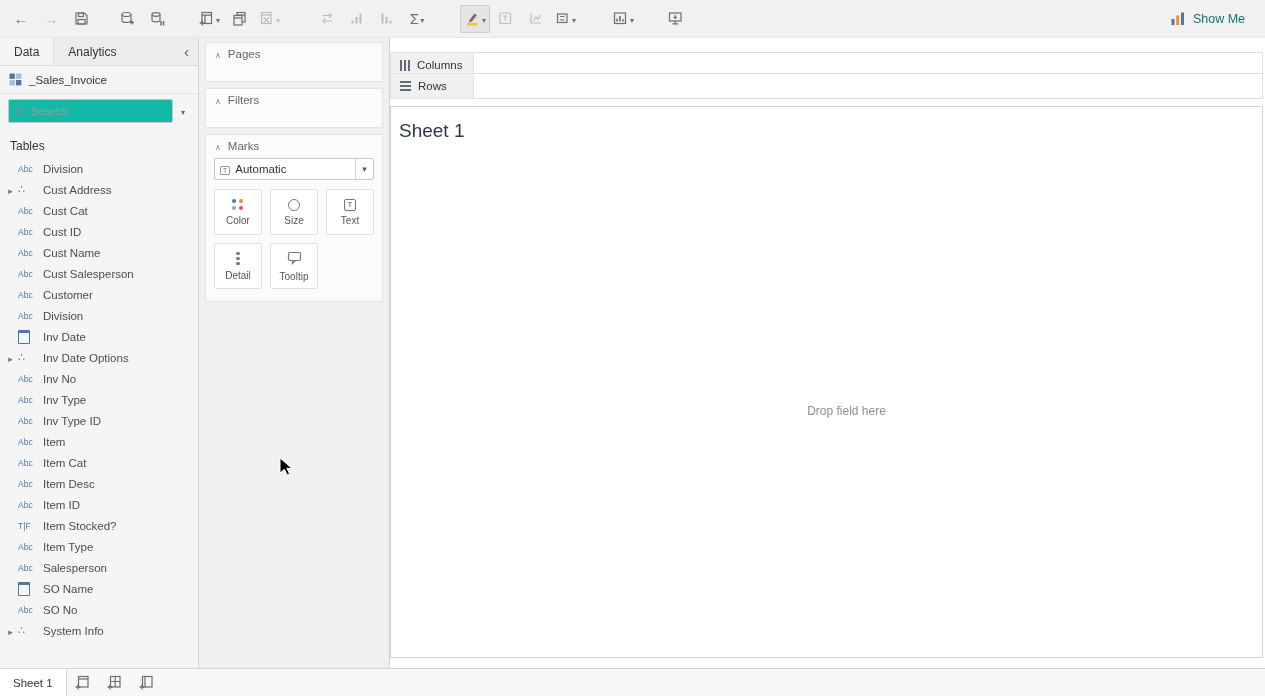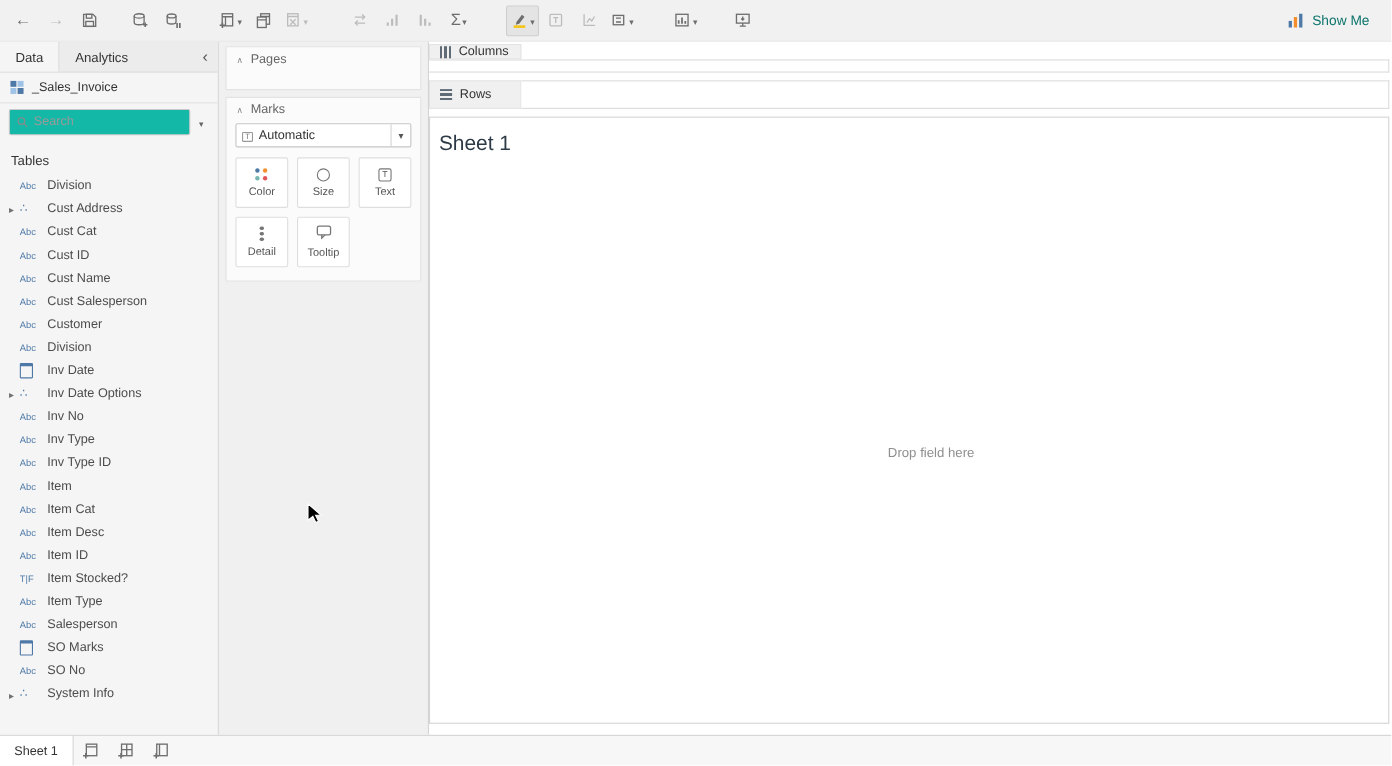--- a/index.html
+++ b/index.html
@@ -64,21 +64,21 @@
   .ic-size { width:12px; height:12px; border:1.3px solid #777; border-radius:50%; }
   .ic-text { width:12px; height:12px; border:1px solid #777; border-radius:2px; display:flex; align-items:center; justify-content:center; }
   .ic-text::before { content:"T"; font-size:8px; color:#555; }
   .ic-detail { width:4px; height:14px; position:relative; }
   .ic-detail::before { content:""; position:absolute; top:0; left:0; width:3.5px; height:3.5px; border-radius:50%; background:#777; box-shadow:0 5px 0 #777, 0 10px 0 #777; }
   .ic-tooltip svg { stroke:#777; fill:none; stroke-width:1.2; }
 
   
   .canvas { position:absolute; top:38px; left:390px; right:0; bottom:28px; background:#fff; }
   .shelf { position:absolute; left:0; right:2px; height:26px; display:flex; }
-  .shelf.columns { top:2px;flex-direction:column; } .shelf.rows { top:35px; }
+  .shelf.columns { top:14px; } .shelf.rows { top:35px; }
   .shelf-label { width:84px; flex:none; background:#f0f0f0; border:1px solid #e4e4e4; display:flex; align-items:center; gap:7px; padding:0 9px; font-size:11.5px; color:#333; }
   .cols-icon { width:10px; height:11px; background:repeating-linear-gradient(90deg,#5f6b76 0 2px,transparent 2px 4px); }
   .rows-icon { width:11px; height:10px; background:repeating-linear-gradient(0deg,#5f6b76 0 2px,transparent 2px 4px); }
   .shelf-area { flex:1; background:#fff; border:1px solid #dcdcdc; border-left:none; }
   .sheet-box { position:absolute; left:0; right:2px; top:68px; bottom:10px; border:1px solid #d4d4d4; background:#fff; }
   .sheet-title { position:absolute; top:13px; left:8px; font-size:19px; color:#2d3a46; }
   .drop-hint { position:absolute; top:54%; left:0; right:0; text-align:center; color:#8f8f8f; font-size:12px;margin-left:40px; }
 
   
   .statusbar { position:absolute; left:0; right:0; bottom:0; height:28px; background:#f7f7f7; border-top:1px solid #d4d4d4; display:flex; align-items:stretch; }
@@ -368,21 +368,21 @@
         <div class="field-row">
           <span class="expander is-hidden"></span>
           <span class="ficon t-abc"></span>
           <span class="flabel">Salesperson</span>
         </div>
 
 
         <div class="field-row">
           <span class="expander is-hidden"></span>
           <span class="ficon t-date"></span>
-          <span class="flabel">SO Marks</span>
+          <span class="flabel">SO Name</span>
         </div>
 
         <div class="field-row">
           <span class="expander is-hidden"></span>
           <span class="ficon t-abc"></span>
           <span class="flabel">SO No</span>
         </div>
 
         <div class="field-row">
           <span class="expander"></span>
@@ -390,20 +390,27 @@
           <span class="flabel">System Info</span>
         </div>
       </div>
   </div>
 
   <div class="cards-panel">
     <div class="card">
       <div class="card-header">
         <span class="chev"></span>
         <span>Pages</span>
+      </div>
+      <div class="card-body-empty"></div>
+    </div>
+    <div class="card">
+      <div class="card-header">
+        <span class="chev"></span>
+        <span>Filters</span>
       </div>
       <div class="card-body-empty"></div>
     </div>
     <div class="card">
       <div class="card-header">
         <span class="chev"></span>
         <span>Marks</span>
       </div>
       <div class="mark-dd">
         <span class="dd-icon"></span>

